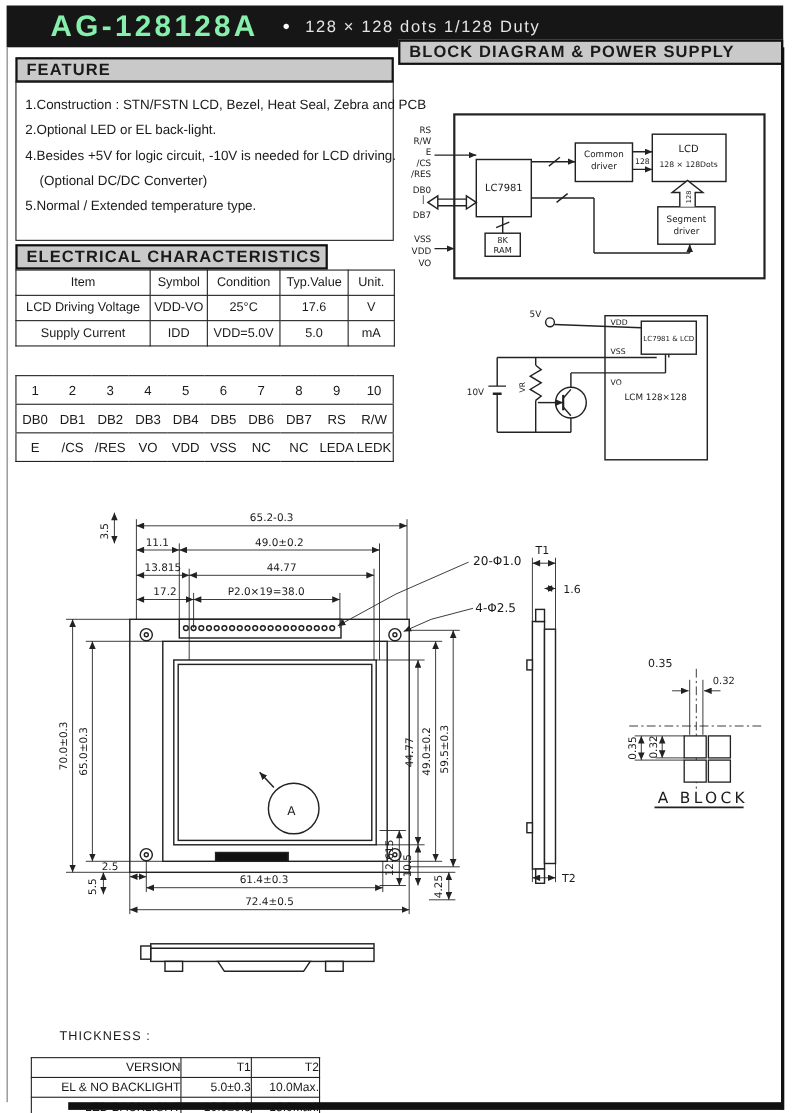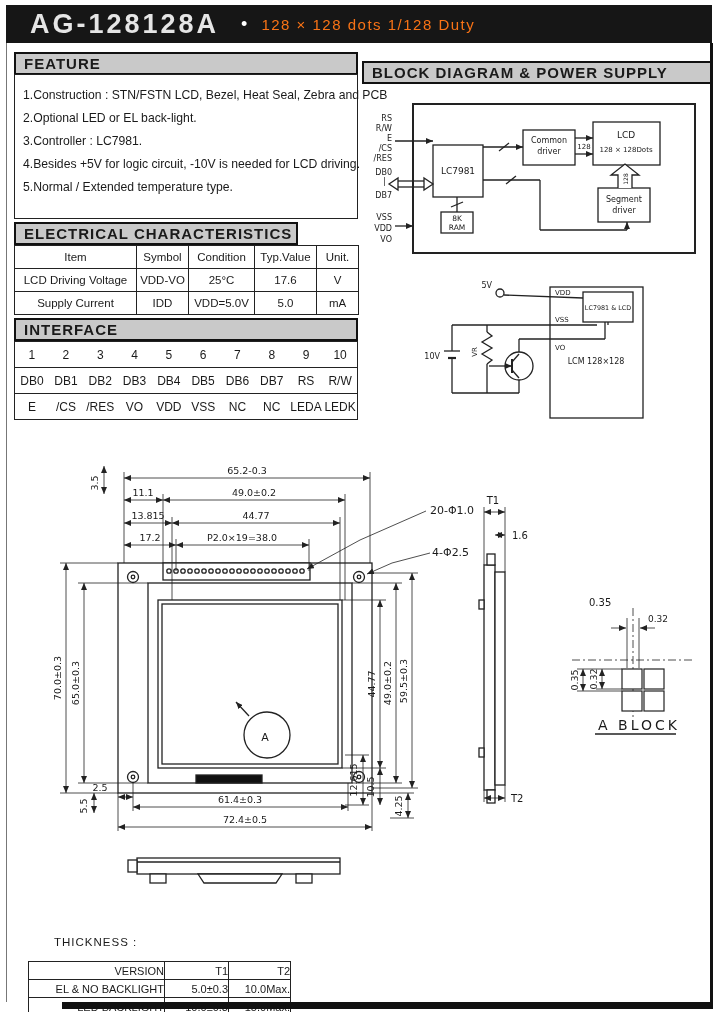--- a/index.html
+++ b/index.html
@@ -1,23 +1,23 @@
 <!DOCTYPE html>
 <html><head>
 <meta charset="utf-8">
 <style>
   html,body{margin:0;padding:0;background:#fff;}
   .page{position:relative;width:720px;height:1012px;background:#fff;overflow:hidden;
         font-family:"Liberation Sans","DejaVu Sans",sans-serif;color:#1a1a1a;}
   
   .titlebar{position:absolute;left:6px;top:5px;width:706px;height:38px;background:#161616;
             display:flex;align-items:center;padding-left:24px;box-sizing:border-box;}
-  .titlebar .title{color:#e5e5e5;font-size:27px;font-weight:bold;letter-spacing:3px;}
+  .titlebar .title{color:#86efac;font-size:27px;font-weight:bold;letter-spacing:3px;margin-left:16px;}
   .titlebar .bullet{color:#fff;font-size:18px;margin:0 14px 0 22px;}
-  .titlebar .subtitle{color:#f97316;font-size:15px;letter-spacing:1.5px;}
+  .titlebar .subtitle{color:#e5e5e5;font-size:15px;letter-spacing:1.5px;}
   
   .secbar{position:absolute;background:#c9c9c9;border:2px solid #111;box-sizing:border-box;
           font-size:15px;font-weight:bold;letter-spacing:1px;padding:1px 0 0 8px;height:23px;}
   
   .featurebox{position:absolute;left:14px;top:74px;width:344px;height:145px;border:1px solid #222;
               box-sizing:border-box;font-size:12.2px;padding:9px 4px 0 8px;}
   .featurebox .fline{line-height:23px;white-space:nowrap;}
   .featurebox .indent{padding-left:13px;}
   
   table{border-collapse:collapse;}
@@ -46,28 +46,27 @@
 <div class="page">
 
   <div class="titlebar">
     <span class="title">AG-128128A</span>
     <span class="bullet">•</span>
     <span class="subtitle">128 × 128  dots  1/128  Duty</span>
   </div>
 
   <div class="secbar" style="left:14px;top:52px;width:344px;">FEATURE</div>
   <div class="secbar" style="left:14px;top:222px;width:284px;">ELECTRICAL  CHARACTERISTICS</div>
-  <div class="secbar" style="left:14px;top:318px;width:344px;">INTERFACE</div>
-  <div class="secbar" style="left:362px;top:61px;width:350px;">BLOCK  DIAGRAM &amp; POWER  SUPPLY</div>
+  <div class="secbar" style="left:362px;top:36px;width:350px;">BLOCK  DIAGRAM &amp; POWER  SUPPLY</div>
 
   <div class="featurebox">
     <div class="fline">1.Construction : STN/FSTN LCD, Bezel, Heat Seal, Zebra and PCB</div>
     <div class="fline">2.Optional LED or EL back-light.</div>
-    <div class="fline">3.Controller : LC7981.</div>
     <div class="fline">4.Besides +5V for logic circuit, -10V is needed for LCD driving.</div>
+    <div class="fline indent">(Optional DC/DC Converter)</div>
     <div class="fline">5.Normal / Extended temperature type.</div>
   </div>
 
   <table class="etable">
     <colgroup>
         <col style="width:122px">
         <col style="width:52px">
         <col style="width:66px">
         <col style="width:62px">
         <col style="width:42px">

